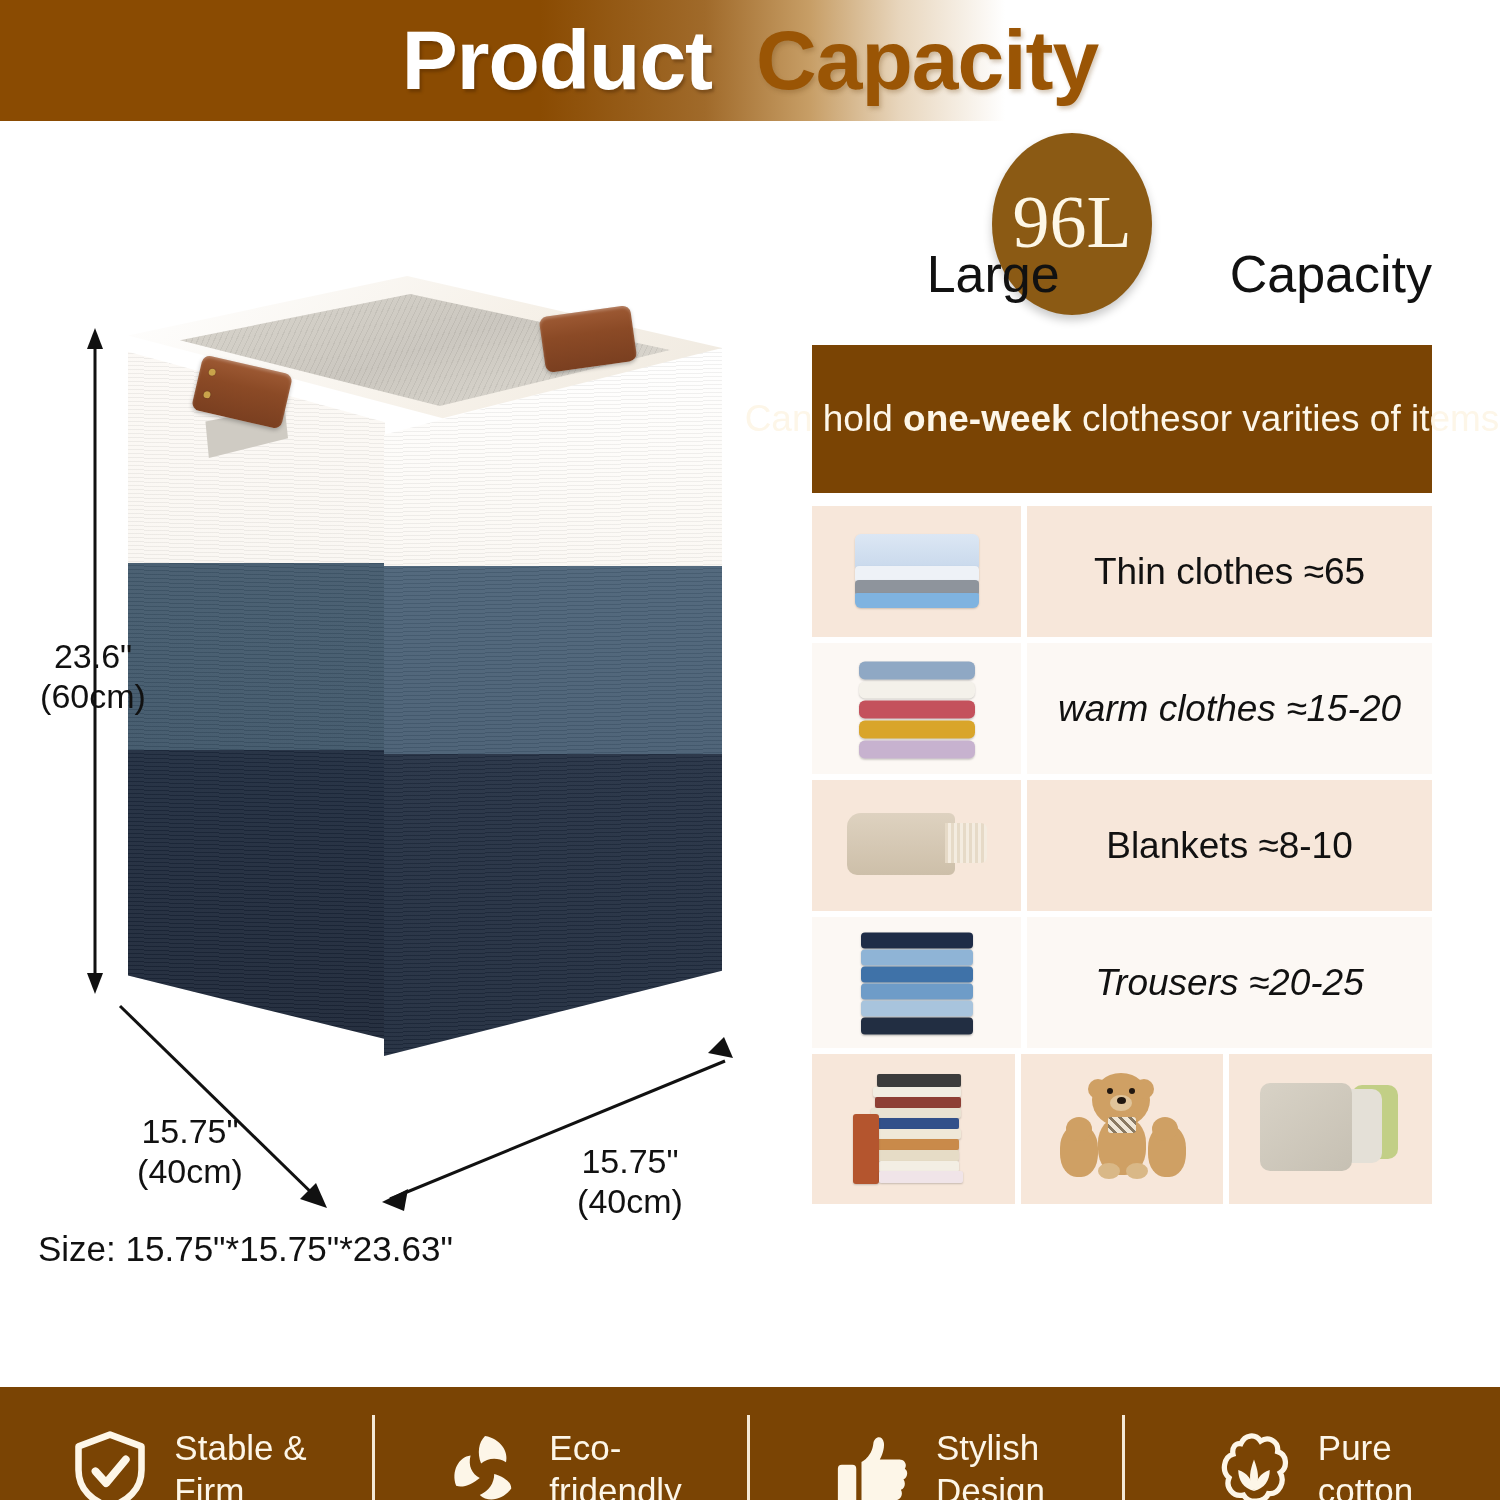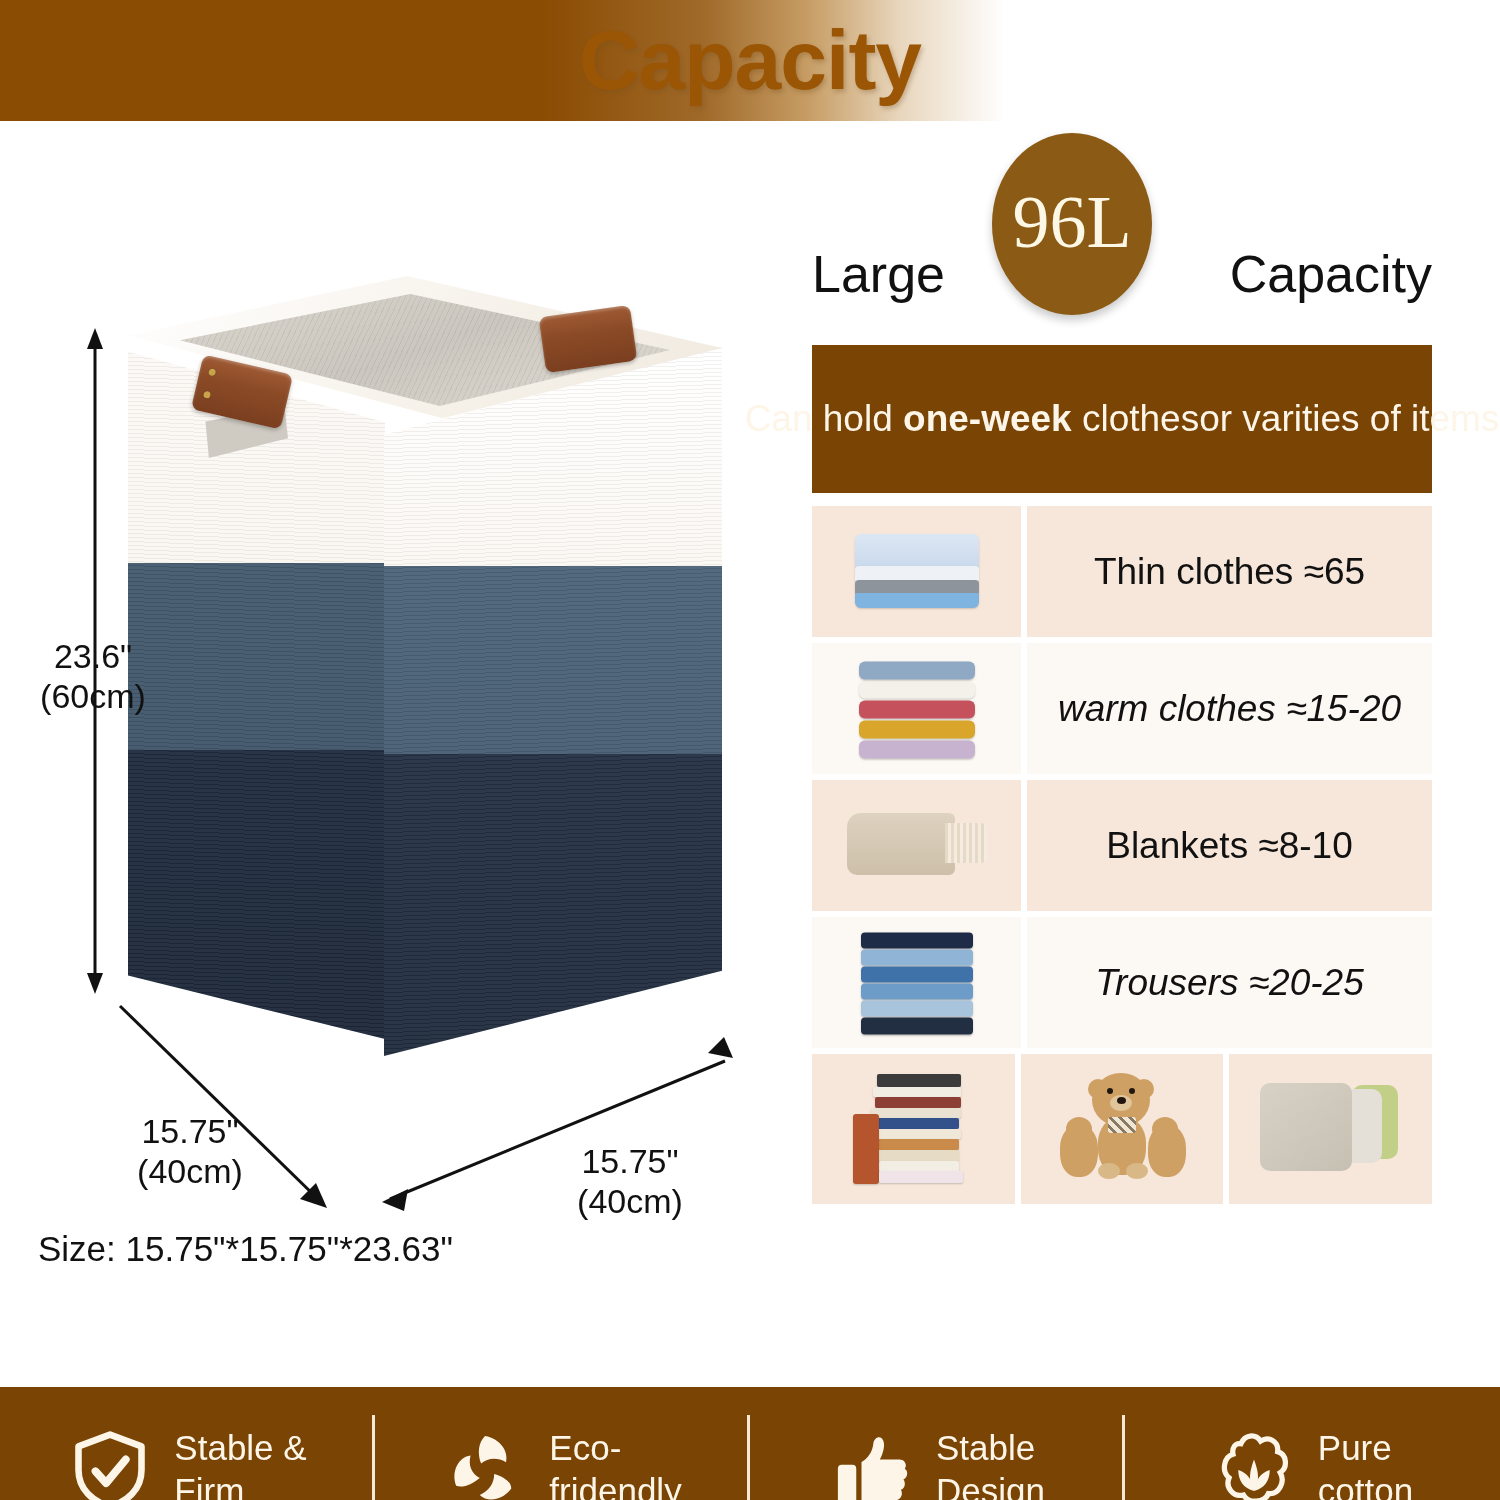--- a/index.html
+++ b/index.html
@@ -129,21 +129,21 @@
     position:absolute; left:38px; top:1108px;
     font-size:35px; color:#111; white-space:nowrap;
     font-family:"Liberation Sans", sans-serif;
   }
 
   
   .right-pane { position:absolute; left:795px; top:121px; width:705px; height:1222px; }
 
   .cap-head {
     position:absolute; left:17px; top:110px; width:620px; height:86px;
-    display:flex; align-items:center; justify-content:space-between; gap:6px;
+    display:flex; align-items:center; justify-content:flex-end; gap:6px;
     font-size:52px; color:#111; white-space:nowrap; z-index:3;
   }
   .cap-circle {
     position:absolute; left:197px; top:12px;
     width:160px; height:182px; border-radius:50%;
     background:#8b5a14;
     box-shadow:0 5px 10px rgba(0,0,0,.22);
     z-index:2;
   }
   .cap-circle span {
@@ -213,20 +213,21 @@
   .divider {
     position:absolute; right:0; top:28px; width:3px; height:100px;
     background:#f5e9d6;
   }
 </style>
 </head>
 <body>
 
 <div class="header">
   <div class="header-title">
+    <span class="hdr-word-1">Product</span>
     <span class="hdr-word-2">Capacity</span>
   </div>
 </div>
 
 <div class="left-pane">
 
   <div class="basket-wrap">
     <div class="basket">
 
       <div class="face-left">
@@ -440,21 +441,21 @@
       <svg viewBox="0 0 64 64" width="84" height="84">
         <g fill="#fdf6e8">
           <rect x="6" y="28" width="14" height="30" rx="3"></rect>
           <path d="M24 58 V26 C24 26 32 22 33 12 C33.6 6 40 5 41 11 C42 17 38 24 38 24 H53
                    C57 24 59 28 57 31 C60 33 59 38 56 39 C58 42 57 46 54 47
                    C56 50 54 55 50 55 H26 Z"></path>
         </g>
       </svg>
     </div>
     <div class="flabel">
-      <div>Stable</div>
+      <div>Stylish</div>
       <div>Design</div>
     </div>
     <span class="divider"></span>
   </div>
 
   <div class="feat">
     <div class="ficon">
       <svg viewBox="0 0 64 64" width="84" height="84">
         <path d="M22 12 C25 5 33 4 37 10 C43 6 51 10 50 18 C57 20 58 30 52 34
                  C56 41 51 51 43 50 C40 57 28 58 24 51 C16 53 10 45 13 38

